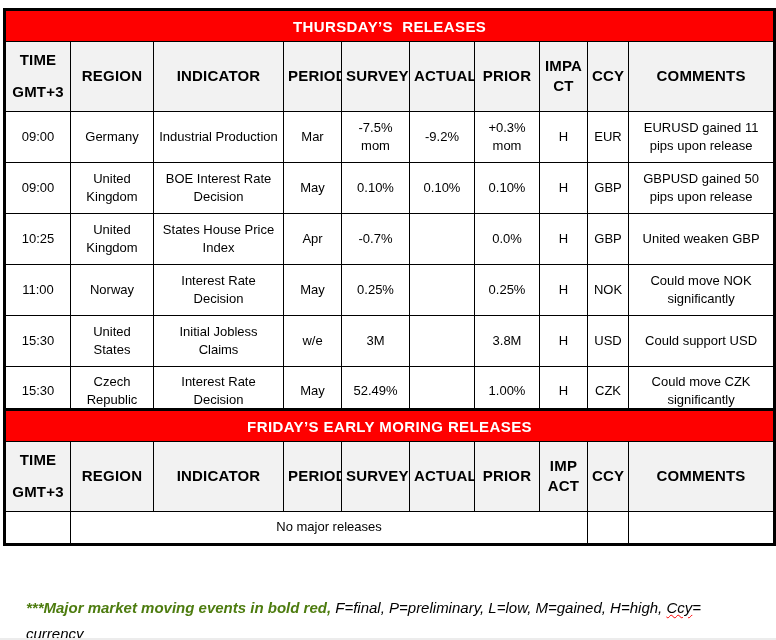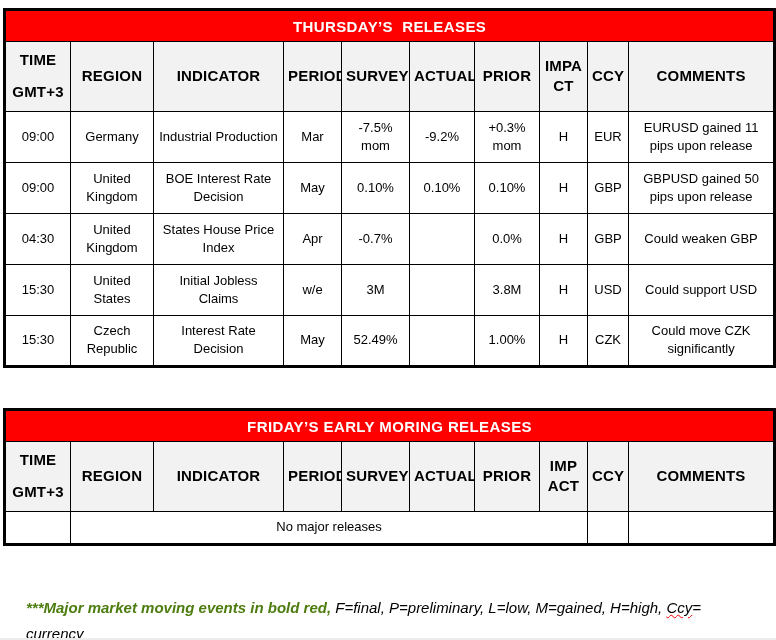--- a/index.html
+++ b/index.html
@@ -143,30 +143,42 @@
         <td>BOE  Interest Rate Decision</td>
         <td>May</td>
         <td>0.10%</td>
         <td>0.10%</td>
         <td>0.10%</td>
         <td>H</td>
         <td>GBP</td>
         <td>GBPUSD gained 50 pips upon release</td>
       </tr>
       <tr>
-        <td>04:30</td>
+        <td>10:25</td>
         <td>United Kingdom</td>
         <td>States House Price Index</td>
         <td>Apr</td>
         <td>-0.7%</td>
         <td></td>
         <td>0.0%</td>
         <td>H</td>
         <td>GBP</td>
-        <td>Could weaken GBP</td>
+        <td>United weaken GBP</td>
+      </tr>
+      <tr>
+        <td>11:00</td>
+        <td>Norway</td>
+        <td>Interest Rate Decision</td>
+        <td>May</td>
+        <td>0.25%</td>
+        <td></td>
+        <td>0.25%</td>
+        <td>H</td>
+        <td>NOK</td>
+        <td>Could move NOK significantly</td>
       </tr>
       <tr>
         <td>15:30</td>
         <td>United States</td>
         <td>Initial Jobless Claims</td>
         <td>w/e</td>
         <td>3M</td>
         <td></td>
         <td>3.8M</td>
         <td>H</td>

